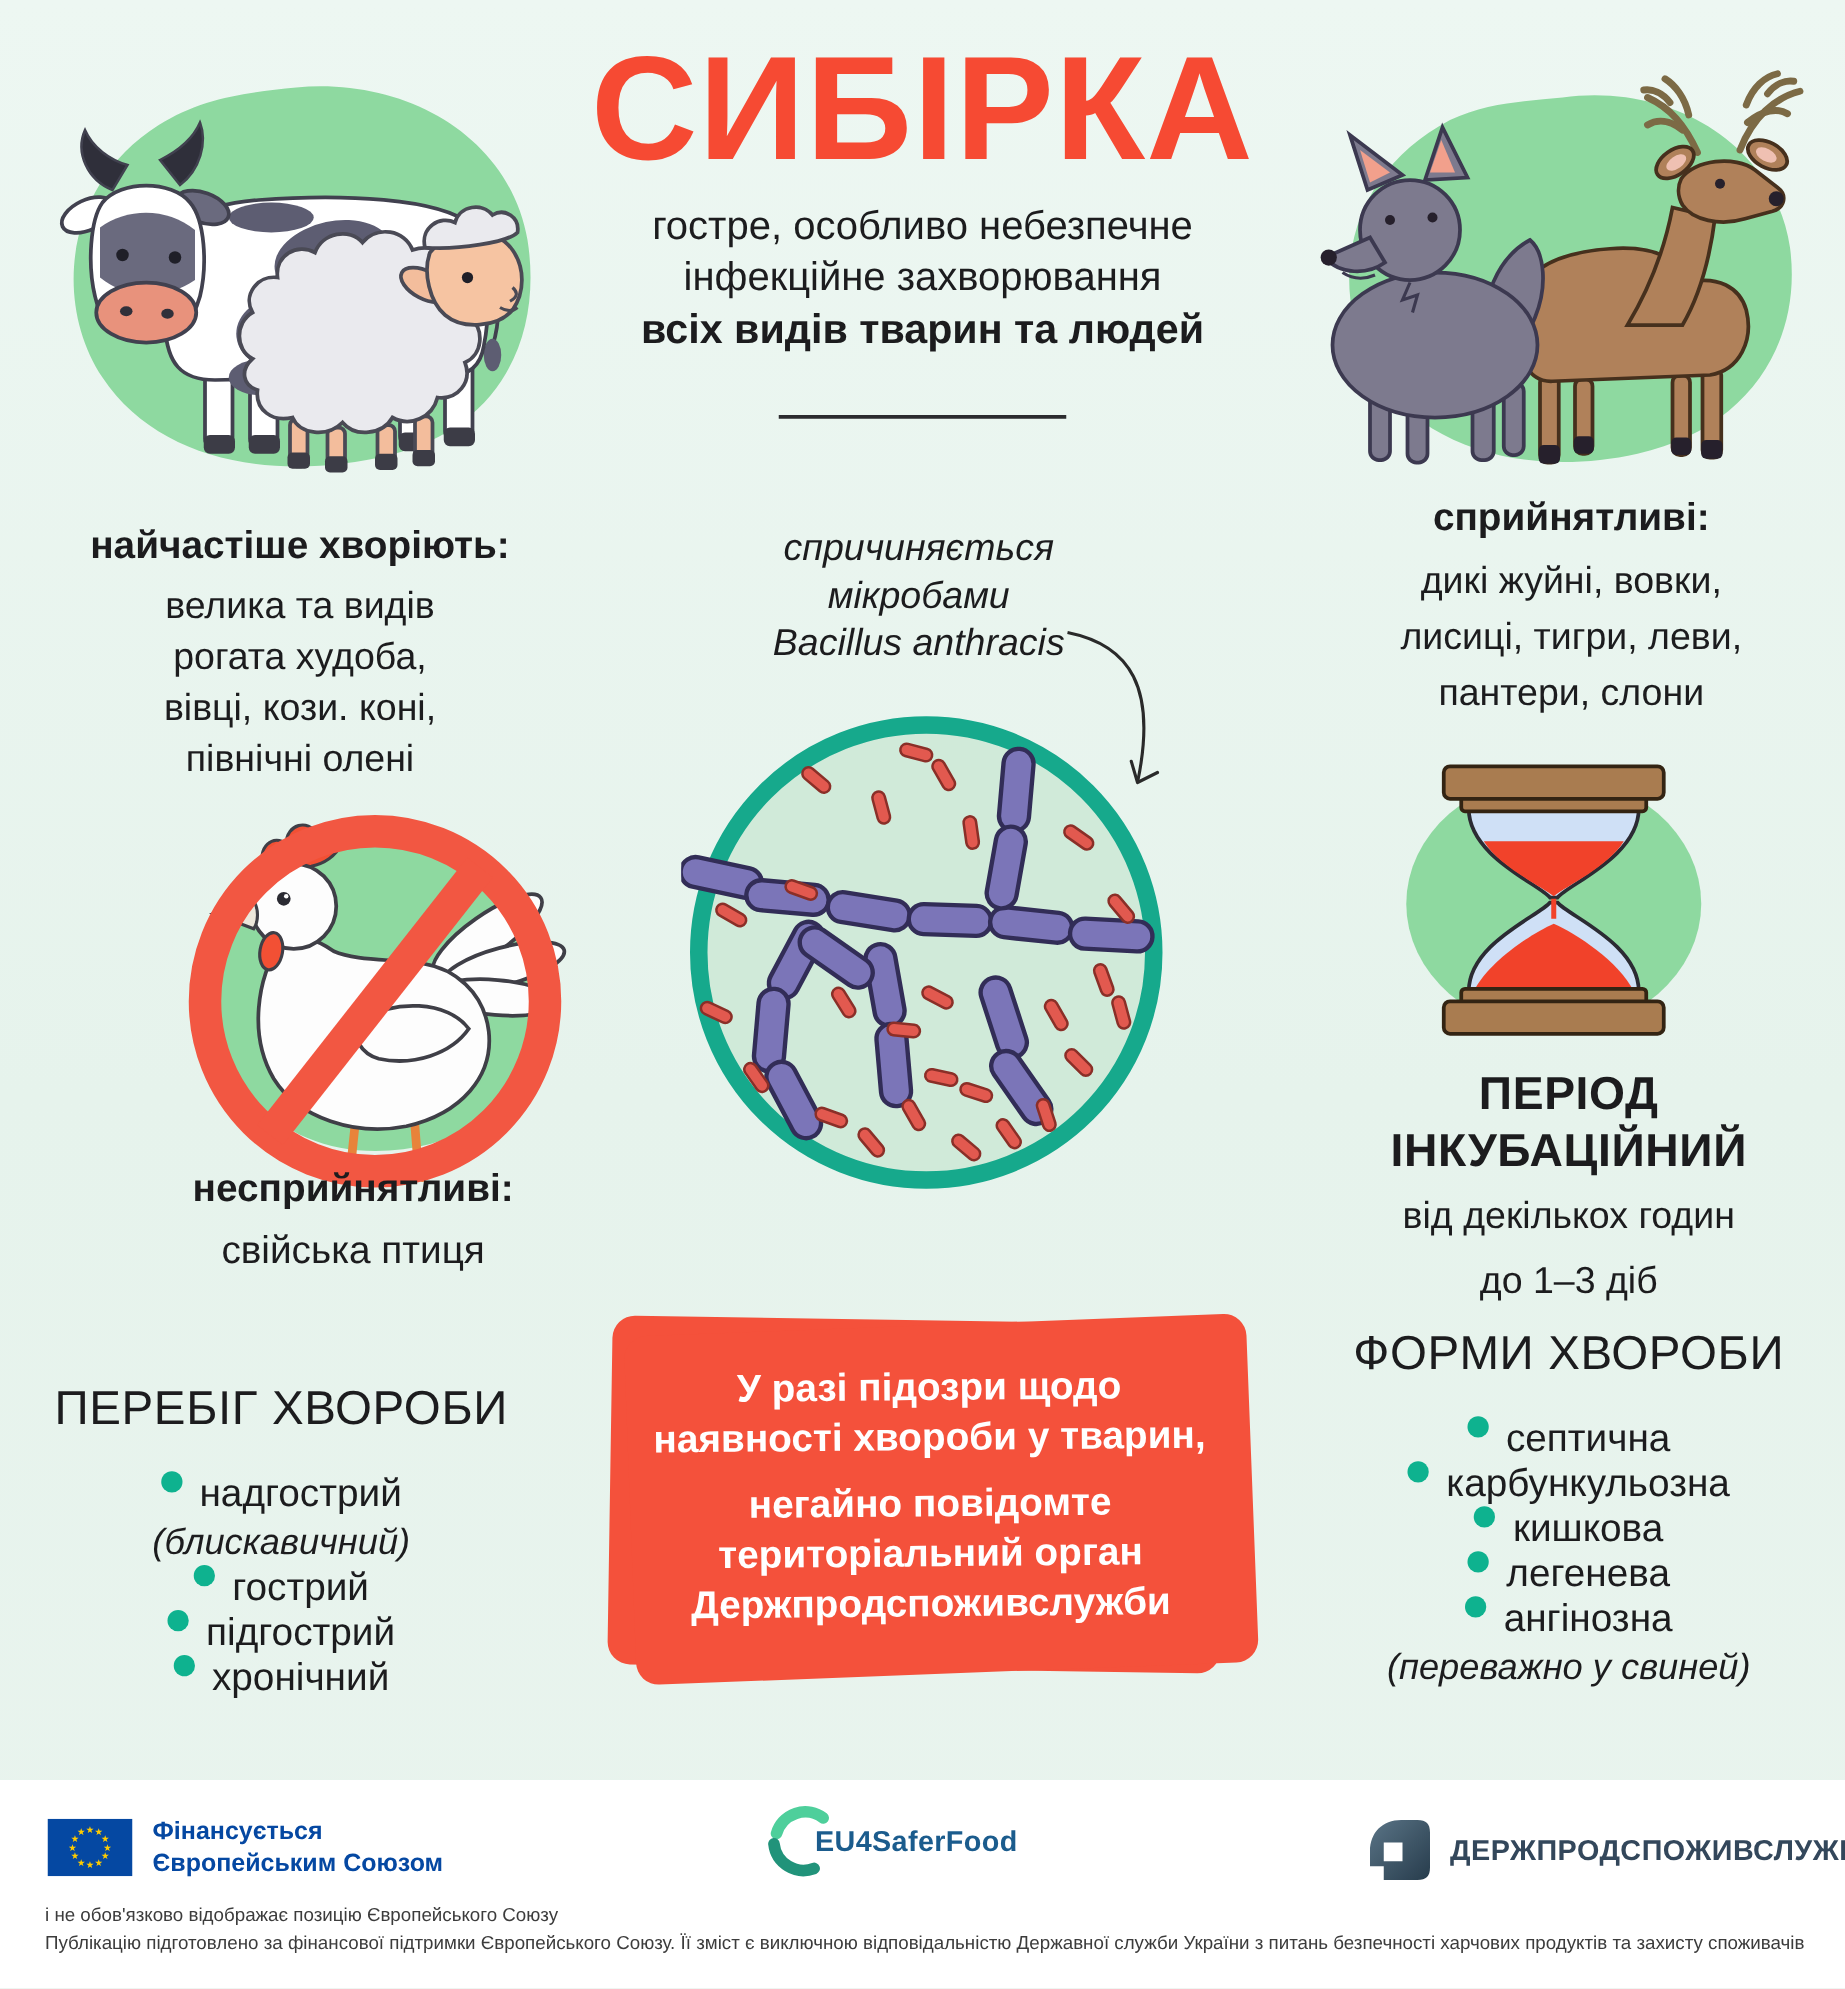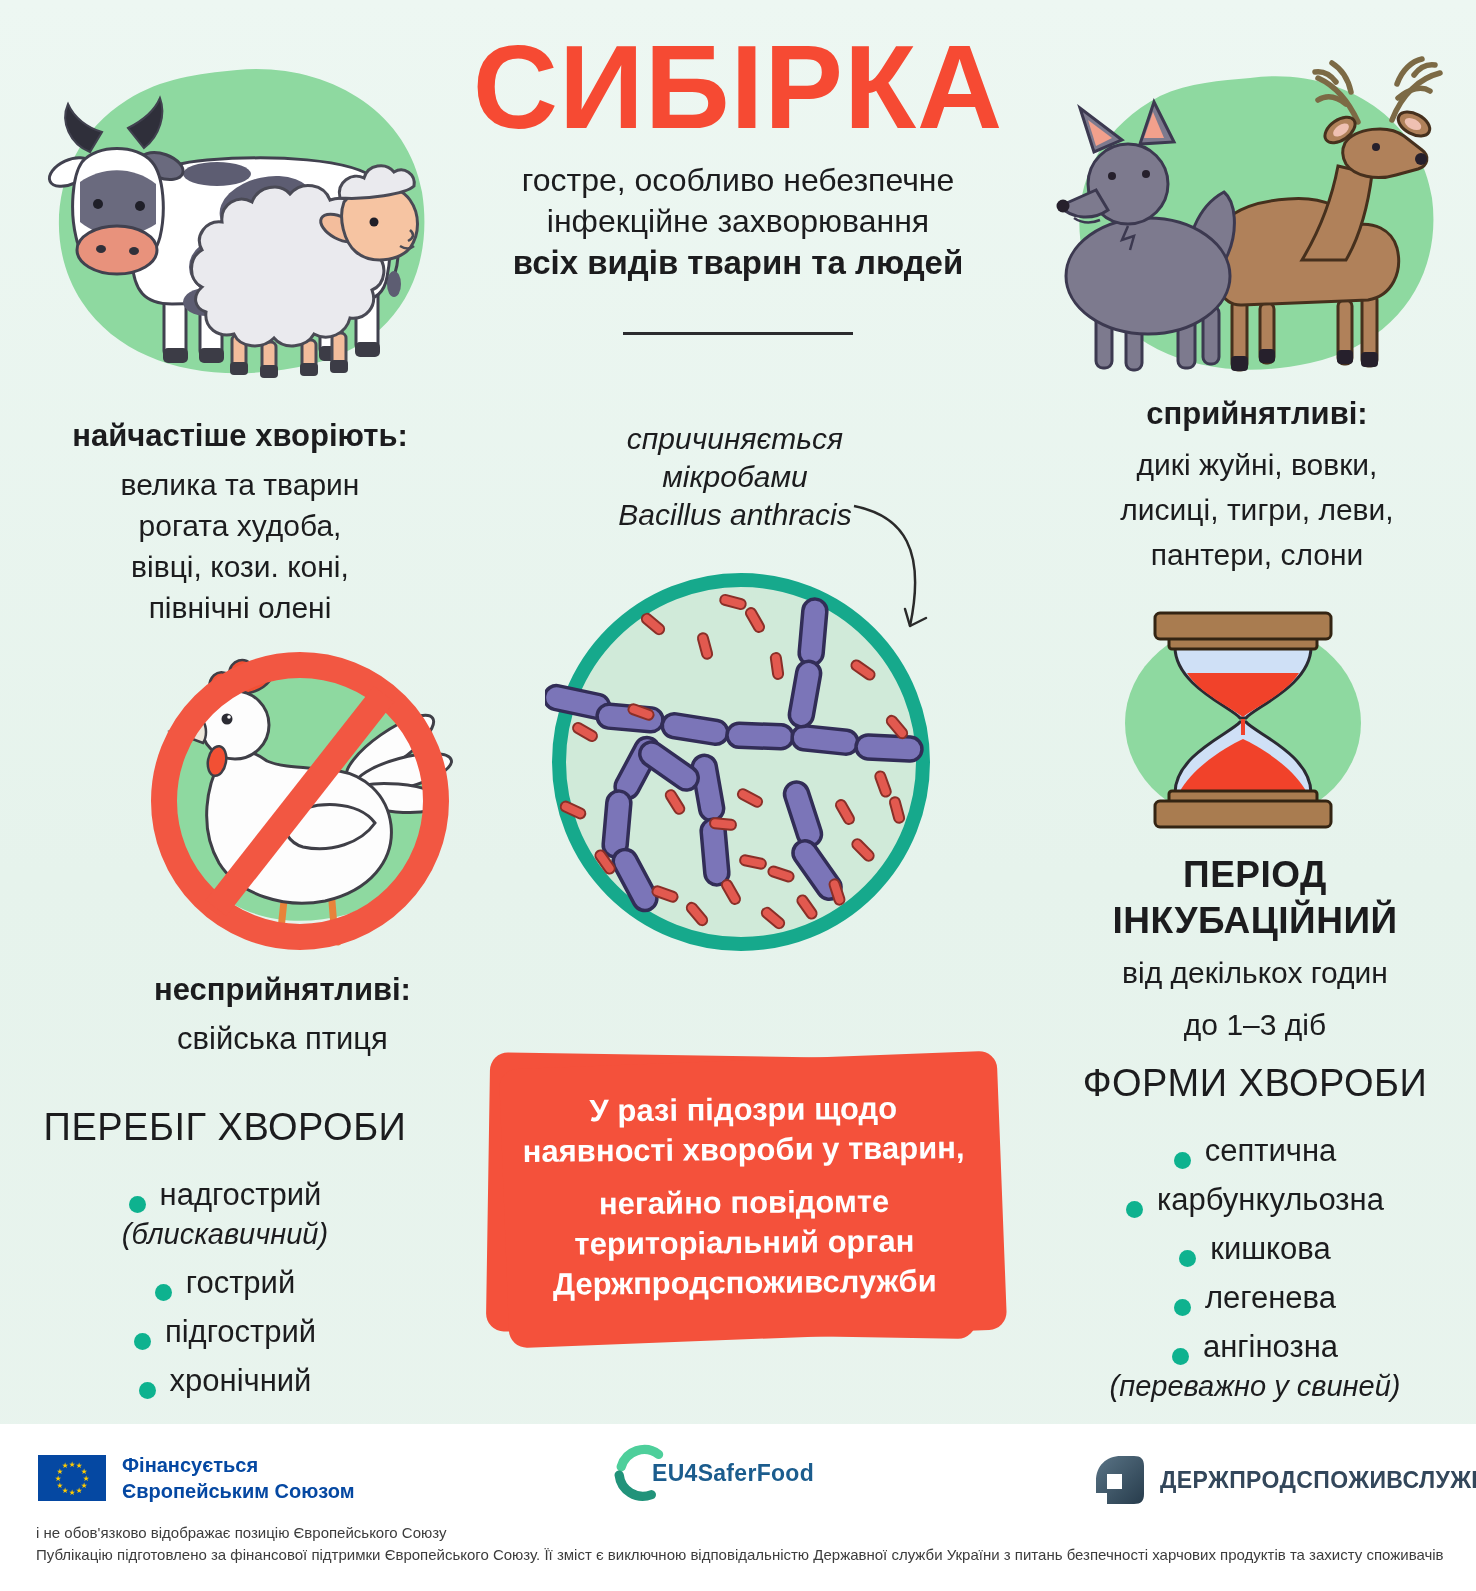--- a/index.html
+++ b/index.html
@@ -20,32 +20,32 @@
 
   .text-block { text-align:center; }
   .sec-h { font-size:31px; font-weight:bold; margin-bottom:10px; }
   .body-line { font-size:30px; line-height:41px; }
   .most { left:30px; top:418px; width:420px; }
   .susc { left:1047px; top:396px; width:420px; }
   .susc .body-line { line-height:45px; }
 
   .cause { left:545px; top:420px; width:380px; text-align:center; font-style:italic; font-size:30px; line-height:38px; }
 
-  .notsusc { left:80px; top:972px; width:405px; }
+  .notsusc { left:80px; top:933px; width:405px; }
   .notsusc .body-line { font-size:31px; margin-top:10px; }
 
   .incu { left:1040px; top:852px; width:430px; }
   .incu-h { font-size:37px; font-weight:bold; line-height:46px; letter-spacing:0.5px; }
   .incu .body-line { line-height:46px; margin-top:6px; }
 
   .big-h { font-size:38px; font-weight:normal; letter-spacing:0.5px; }
   .course { left:20px; top:1106px; width:410px; }
   .forms  { left:1040px; top:1062px; width:430px; }
   .list { margin-top:28px; }
-  .bullet-row { display:flex; align-items:flex-end; justify-content:center; gap:14px; font-size:31px; margin-top:13px; }
+  .bullet-row { display:flex; align-items:flex-start; justify-content:center; gap:14px; font-size:31px; }
   .dot { width:17px; height:17px; border-radius:50%; background:#0EB28F; flex:none; }
   .note { font-style:italic; font-size:29px; margin-top:3px; line-height:36px; }
 
   .alert-box {
     left:498px; top:1064px; width:492px; padding:26px 8px 26px 8px;
     background:#F4513B; border-radius:10px; text-align:center; transform:rotate(-0.5deg);
   }
   .alert-box::before, .alert-box::after {
     content:""; position:absolute; background:#F4513B; border-radius:18px; z-index:-1;
   }
@@ -183,21 +183,21 @@
       <circle cx="23" cy="158" r="6.5" fill="#26202c" stroke="none"></circle>
       <path d="M34,170 q12,8 26,2" fill="none" stroke-width="2.5"></path>
       <circle cx="72" cy="128" r="4" fill="#26202c" stroke="none"></circle>
       <circle cx="106" cy="126" r="4" fill="#26202c" stroke="none"></circle>
       <path d="M88,178 l-6,14 l12,-4 l-4,14" fill="none" stroke-width="2.5"></path>
     </g>
   </svg>
 
   <div class="abs text-block most">
     <div class="sec-h">найчастіше хворіють:</div>
-    <div class="body-line">велика та тварин</div>
+    <div class="body-line">велика та видів</div>
     <div class="body-line">рогата худоба,</div>
     <div class="body-line">вівці, кози. коні,</div>
     <div class="body-line">північні олені</div>
   </div>
 
   <div class="abs text-block susc">
     <div class="sec-h">сприйнятливі:</div>
     <div class="body-line">дикі жуйні, вовки,</div>
     <div class="body-line">лисиці, тигри, леви,</div>
     <div class="body-line">пантери, слони</div>

